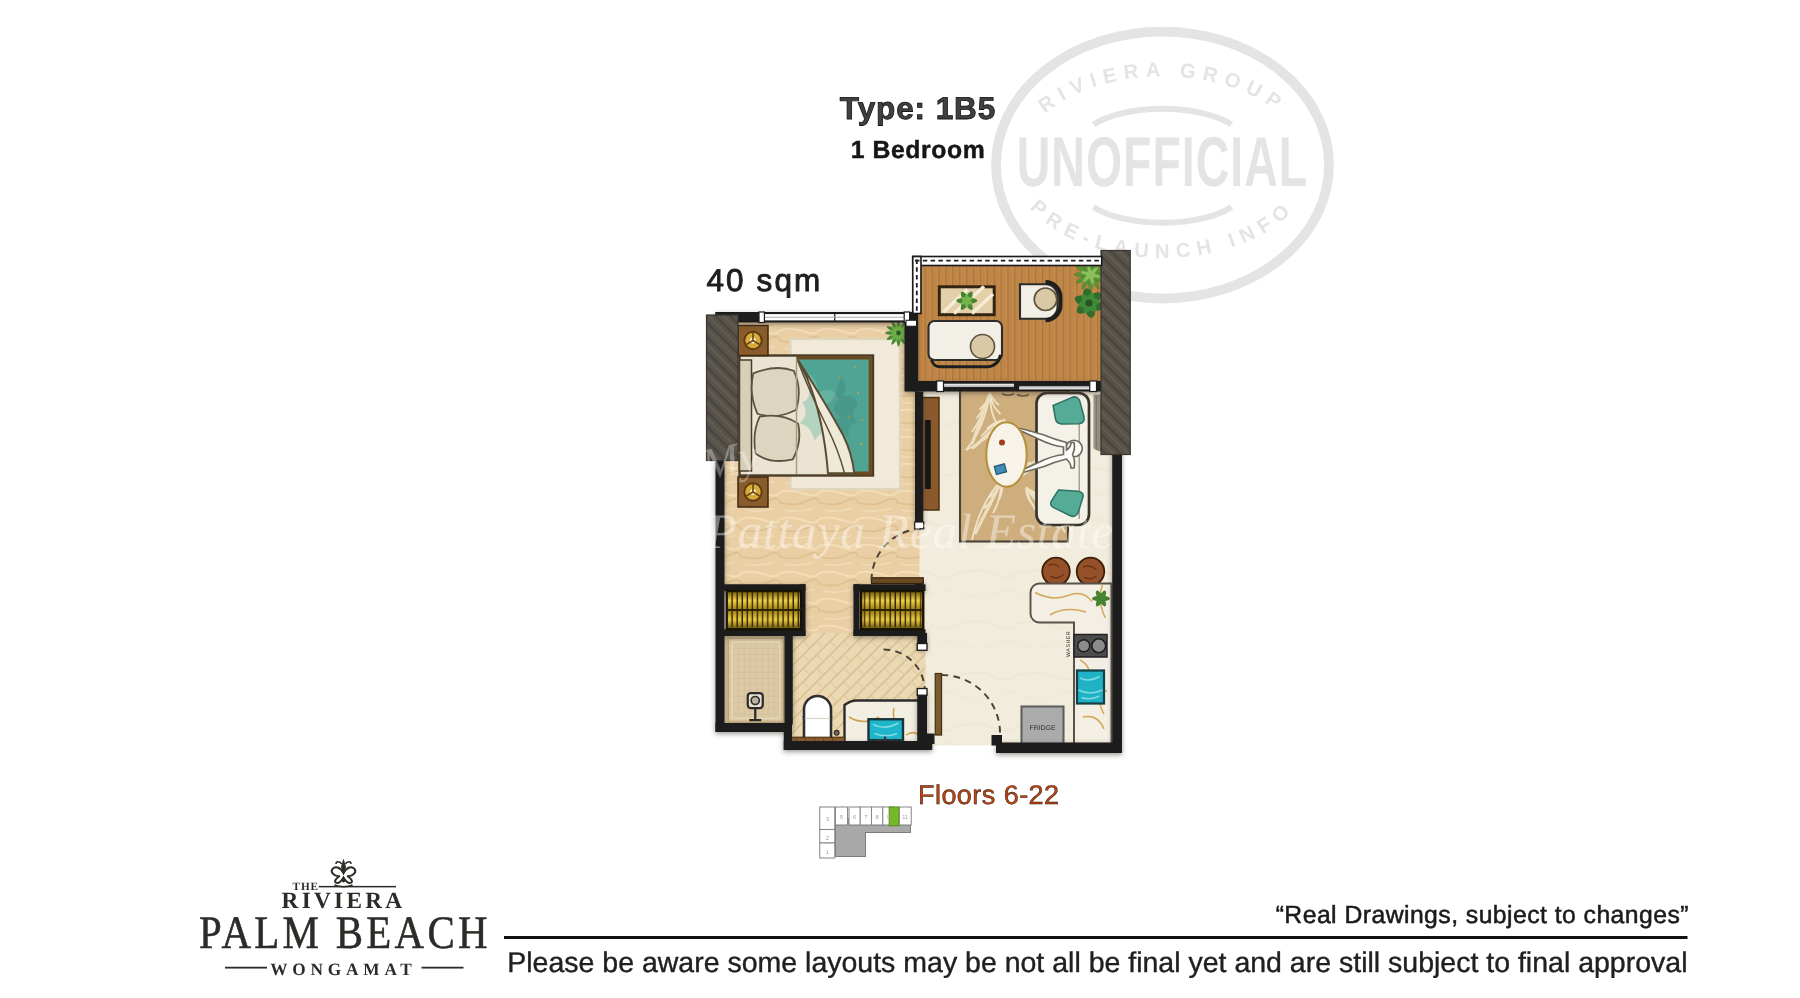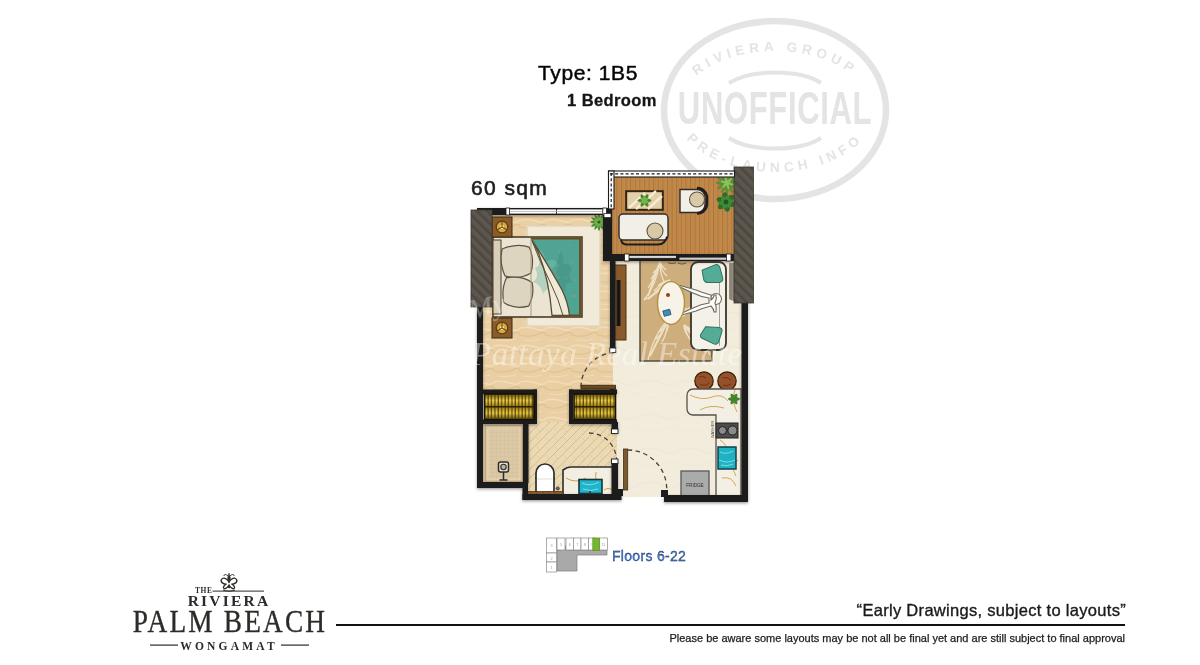--- a/index.html
+++ b/index.html
@@ -24,25 +24,25 @@
     <textPath href="#arcTop" startOffset="50%" text-anchor="middle">RIVIERA GROUP</textPath>
   </text>
   <text font-family="Liberation Sans, sans-serif" font-weight="bold" font-size="13.5" fill="#e4e4e4" letter-spacing="4.6">
     <textPath href="#arcBot" startOffset="50%" text-anchor="middle">PRE-LAUNCH INFO</textPath>
   </text>
   <g transform="translate(775,124) scale(0.66,1)">
     <text x="0" y="0" text-anchor="middle" font-family="Liberation Sans, sans-serif" font-weight="bold" font-size="47" fill="#e4e4e4" letter-spacing="1">UNOFFICIAL</text>
   </g>
 </svg>
 
-<div class="abs" style="left:388px;top:61px;width:400px;text-align:center;font-size:21px;font-weight:normal;color:#000000;letter-spacing:0.6px;-webkit-text-stroke:0.55px #161616;">Type: 1B5</div>
+<div class="abs" style="left:412px;top:61px;width:400px;text-align:center;font-size:21px;font-weight:bold;color:#404040;letter-spacing:0.6px;-webkit-text-stroke:0.55px #161616;">Type: 1B5</div>
 
 <div class="abs" style="left:412px;top:91px;width:400px;text-align:center;font-size:16.5px;color:#161616;letter-spacing:0.4px;font-weight:bold;-webkit-text-stroke:0.3px #161616;">1 Bedroom</div>
 
-<div class="abs" style="left:471px;top:176px;font-size:21px;font-weight:normal;color:#1e1e1e;letter-spacing:1.4px;-webkit-text-stroke:0.6px #1e1e1e;">60 sqm</div>
+<div class="abs" style="left:471px;top:176px;font-size:21px;font-weight:normal;color:#1e1e1e;letter-spacing:1.4px;-webkit-text-stroke:0.6px #1e1e1e;">40 sqm</div>
 
 <svg class="abs" style="left:455px;top:160px;" width="310" height="350" viewBox="455 160 310 350">
 <defs>
   <pattern id="deck" width="4.6" height="8" patternUnits="userSpaceOnUse">
     <rect width="4.6" height="8" fill="#c4894a"></rect>
     <rect x="0" width="0.9" height="8" fill="#a5763c"></rect>
     <rect x="2.2" width="0.6" height="8" fill="#b98240"></rect>
   </pattern>
   <pattern id="herrG" width="7" height="7" patternUnits="userSpaceOnUse" patternTransform="rotate(45)">
     <rect width="7" height="7" fill="#57524a"></rect>
@@ -457,21 +457,21 @@
       <text x="7.5" y="35">1</text>
     <text x="17" y="12">5</text>
       <text x="25.7" y="12">6</text>
       <text x="33.2" y="12">7</text>
     <text x="40.7" y="12">8</text>
       <text x="48.2" y="12">9</text>
       <text x="59.5" y="12">11</text>
   </g>
 </svg>
 
-<div class="abs" style="left:612px;top:548px;font-size:14px;color:#3b82f6;letter-spacing:0.3px;-webkit-text-stroke:0.3px #161616;">Floors 6-22</div>
+<div class="abs" style="left:612px;top:520px;font-size:18px;color:#c2410c;letter-spacing:0.3px;-webkit-text-stroke:0.3px #161616;">Floors 6-22</div>
 
 <div class="abs" style="left:122px;top:570px;width:215px;height:90px;color:#29292561;">
 <svg width="215" height="90" viewBox="0 0 215 90" style="overflow:visible;">
   <g fill="#2b2b27">
 
     <g transform="translate(107,12)" stroke="#2b2b27">
       <path d="M0,-9 L1.4,-4 L0,1 L-1.4,-4 Z" stroke-width="0.5"></path>
       <path d="M-1,-6 C -3,-8 -5,-8 -5,-6 M1,-6 C 3,-8 5,-8 5,-6" fill="none" stroke-width="1"></path>
       <path d="M0,0 C -2,-4 -6,-5 -7.5,-2.5 C -9,0 -5.5,2.5 -2.5,2 C -5,3.5 -6.5,5.5 -5,6.5 C -3.5,7.3 -1.5,5.5 0,3 C 1.5,5.5 3.5,7.3 5,6.5 C 6.5,5.5 5,3.5 2.5,2 C 5.5,2.5 9,0 7.5,-2.5 C 6,-5 2,-4 0,0 Z" fill="none" stroke-width="1.3"></path>
       <circle cx="0" cy="5.2" r="1.1" stroke="none"></circle>
@@ -487,17 +487,17 @@
       <text x="0" y="0" text-anchor="middle" font-family="Liberation Serif, serif" font-size="31" letter-spacing="2.5" stroke="#2b2b27" stroke-width="0.35">PALM BEACH</text>
     </g>
 
     <text x="107" y="80" text-anchor="middle" font-family="Liberation Serif, serif" font-size="11.5" letter-spacing="3.2" style="font-weight:bold;">WONGAMAT</text>
     <rect x="28" y="74.5" width="28" height="1.2"></rect>
     <rect x="159" y="74.5" width="28" height="1.2"></rect>
   </g>
 </svg>
 </div>
 
-<div class="abs" style="right:74px;top:601px;font-size:16.5px;color:#1a1a1a;letter-spacing:0.3px;-webkit-text-stroke:0.35px #1a1a1a;">“Early Drawings, subject to layouts”</div>
+<div class="abs" style="right:74px;top:601px;font-size:16.5px;color:#1a1a1a;letter-spacing:0.3px;-webkit-text-stroke:0.35px #1a1a1a;">“Real Drawings, subject to changes”</div>
 
 <div class="abs" style="left:336px;top:624px;width:789px;height:2px;background:#111;"></div>
 
-<div class="abs" style="right:75px;top:632px;font-size:11px;color:#202020;letter-spacing:0px;-webkit-text-stroke:0.25px #202020;">Please be aware some layouts may be not all be final yet and are still subject to final approval</div>
+<div class="abs" style="right:75px;top:632px;font-size:19px;color:#202020;letter-spacing:0px;-webkit-text-stroke:0.25px #202020;">Please be aware some layouts may be not all be final yet and are still subject to final approval</div>
 
 </body></html>

